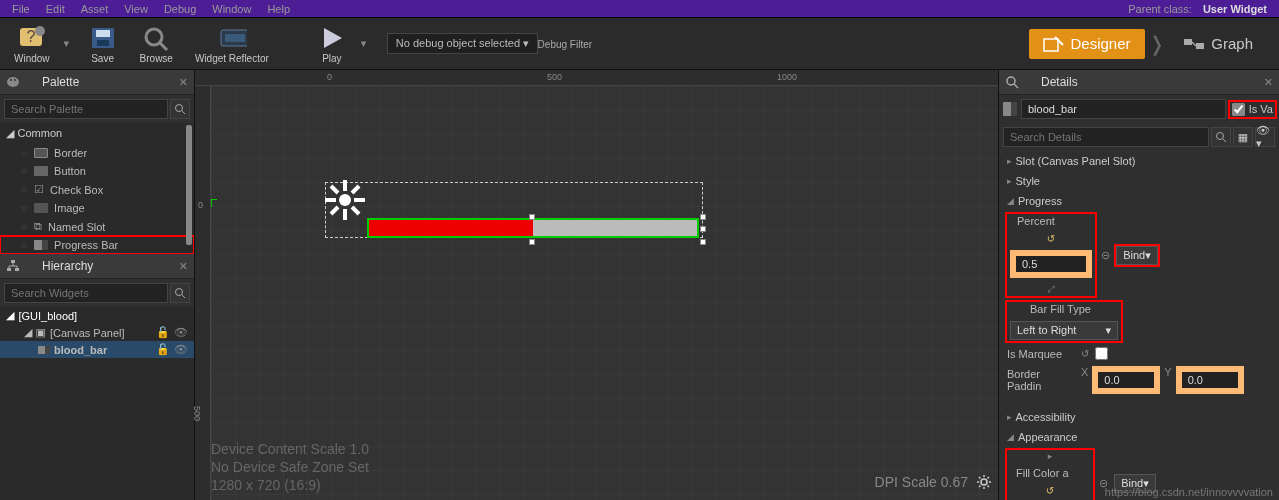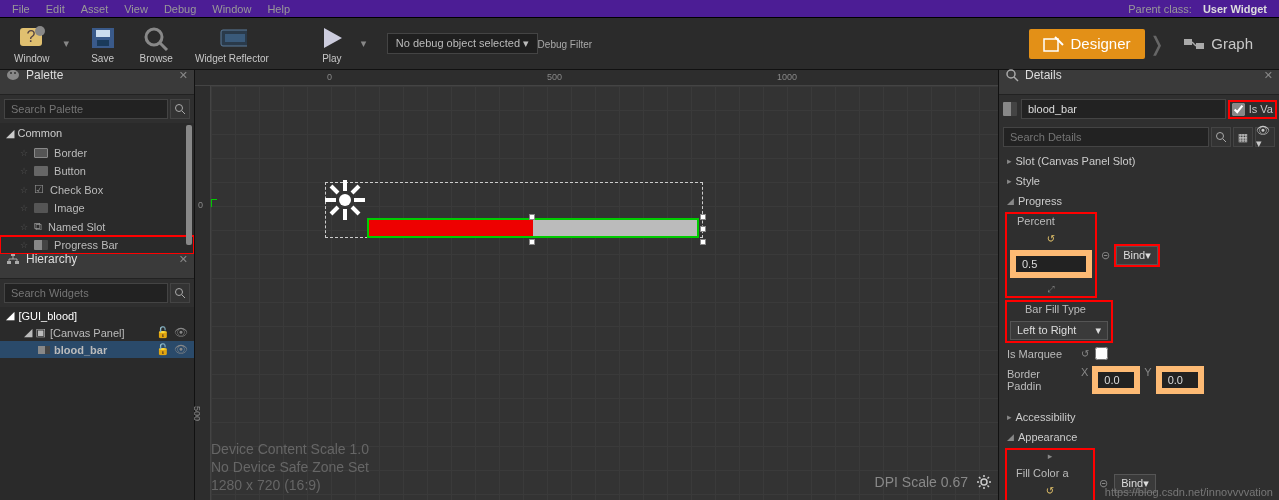--- a/index.html
+++ b/index.html
@@ -14,21 +14,21 @@
 .tool-btn .lbl { font-size: 10px; margin-top: 1px; }
 .dropdown-arrow { width: 10px; color: #888; cursor: pointer; }
 .debug-group { display: flex; flex-direction: row; align-items: center; margin-left: 10px; }
 .debug-select { background: #1f1f1f; border: 1px solid #444; color: #bbb; padding: 3px 8px; cursor: pointer; }
 .mode-tabs { margin-left: auto; display: flex; align-items: center; gap: 4px; padding-right: 6px; }
 .mode-tab { display: flex; align-items: center; gap: 6px; padding: 6px 14px; font-size: 15px; color: #c8c8c8; cursor: pointer; }
 .mode-tab.active { background: #e39017; color: #fff; border-radius: 2px; }
 .breadcrumb-sep { color: #666; font-size: 20px; }
 .main { display: flex; height: 430px; }
 .left-col { width: 194px; display: flex; flex-direction: column; background: #2f2f2f; }
-.panel-header { display: flex; align-items: flex-end; background: #3a3a3a; height: 22px; padding: 12px 6px; gap: 6px; border-bottom: 1px solid #222; }
+.panel-header { display: flex; align-items: center; background: #3a3a3a; height: 22px; padding: 12px 6px; gap: 22px; border-bottom: 1px solid #222; }
 .panel-header .title { color: #ddd; font-size: 12px; }
 .panel-header .close { margin-left: auto; color: #888; cursor: pointer; }
 .search-row { display: flex; align-items: center; padding: 4px; gap: 2px; }
 .search-input { flex: 1; background: #222; border: 1px solid #444; color: #ccc; padding: 3px 6px; font-size: 11px; }
 .search-btn { width: 20px; height: 20px; background: #333; border: 1px solid #444; display: flex; align-items: center; justify-content: center; cursor: pointer; }
 .tree { background: #2a2a2a; overflow: hidden; }
 .tree-group { padding: 4px 6px; color: #ccc; font-size: 11px; cursor: pointer; }
 .tree-item { display: flex; align-items: center; padding: 3px 6px 3px 20px; gap: 6px; color: #bbb; cursor: pointer; }
 .tree-item .star { color: #555; font-size: 9px; }
 .tree-item .wicon { width: 14px; height: 10px; background: #666; border-radius: 1px; }
@@ -61,25 +61,25 @@
 .name-row { display: flex; align-items: center; padding: 4px; gap: 4px; }
 .name-input { flex: 1; background: #222; border: 1px solid #444; color: #ddd; padding: 3px 6px; font-size: 11px; }
 .isvar { display: flex; align-items: center; gap: 4px; font-size: 11px; outline: 2px solid #f00; outline-offset: 0; padding: 1px 2px; }
 .details-body { overflow: hidden; }
 .cat-header { padding: 4px 8px; color: #ccc; font-size: 11px; cursor: pointer; display: flex; align-items: center; gap: 4px; }
 .cat-header::before { content: "▸"; color: #888; font-size: 9px; }
 .cat-header.open::before { content: "◢"; }
 .prop-row { display: flex; align-items: center; padding: 3px 8px; gap: 6px; font-size: 11px; }
 .prop-label { width: 68px; color: #bbb; }
 .prop-input { background: #222; border: 6px solid #fdba74; color: #ddd; padding: 2px 6px; width: 76px; font-size: 11px; }
-.prop-select { background: #3a3a3a; border: 1px solid #555; color: #ddd; padding: 2px 6px; width: 98px; font-size: 11px; cursor: pointer; display: flex; justify-content: space-between; }
+.prop-select { background: #3a3a3a; border: 1px solid #555; color: #ddd; padding: 2px 6px; width: 108px; font-size: 11px; cursor: pointer; display: flex; justify-content: space-between; }
 .bind-btn { background: #3a3a3a; border: 1px solid #555; color: #ddd; padding: 2px 6px; font-size: 11px; cursor: pointer; }
 .red-box { outline: 2px solid #f00; outline-offset: 0; flex-direction: column; }
 .xy-pad { display: flex; gap: 4px; }
-.xy-pad .prop-input { width: 48px; }
+.xy-pad .prop-input { width: 68px; }
 .color-swatch { width: 80px; height: 14px; background: #e00; border: 1px solid #555; cursor: pointer; }
 .watermark { position: absolute; bottom: 2px; right: 6px; color: #777; font-size: 11px; pointer-events: none; }
 .reset-arrow { color: #e6c46a; font-size: 10px; cursor: pointer; }
 input[type=checkbox] { accent-color: #888; cursor: pointer; }
 </style>
 </head>
 <body>
 
 <div class="menubar">
   <span>File</span>

